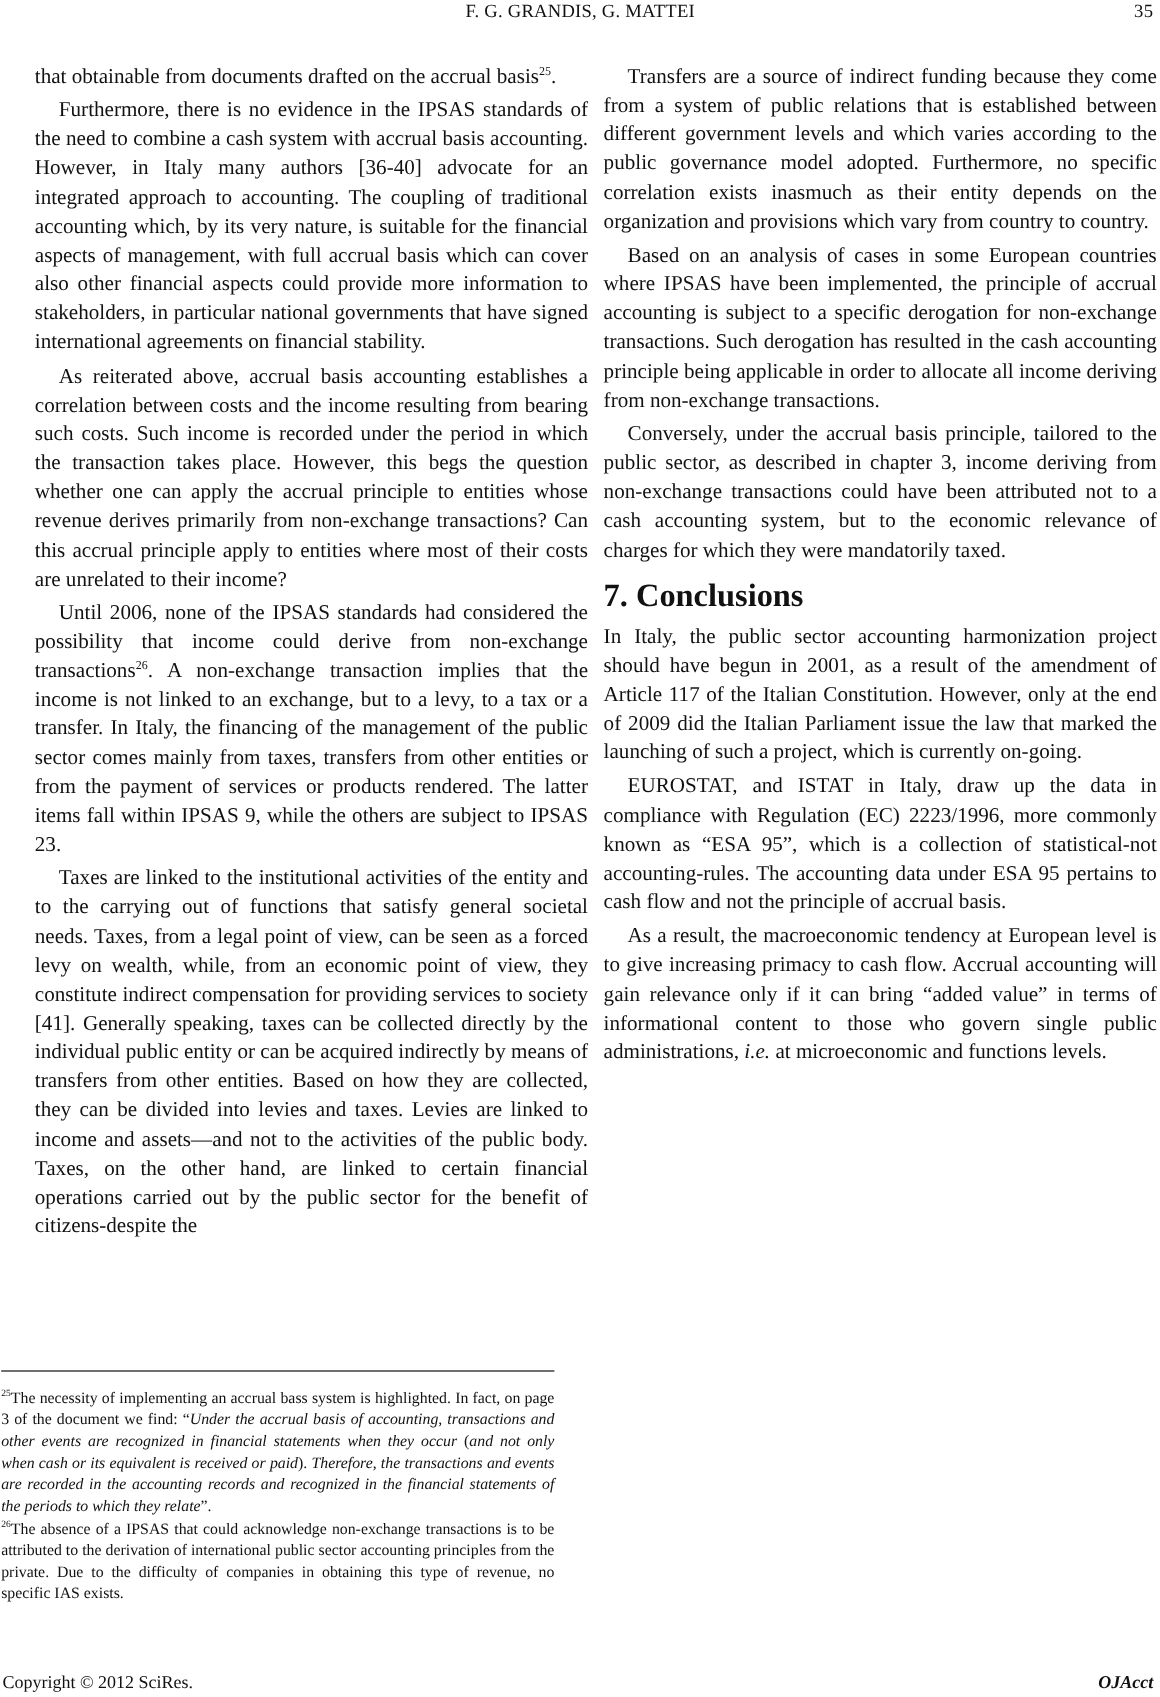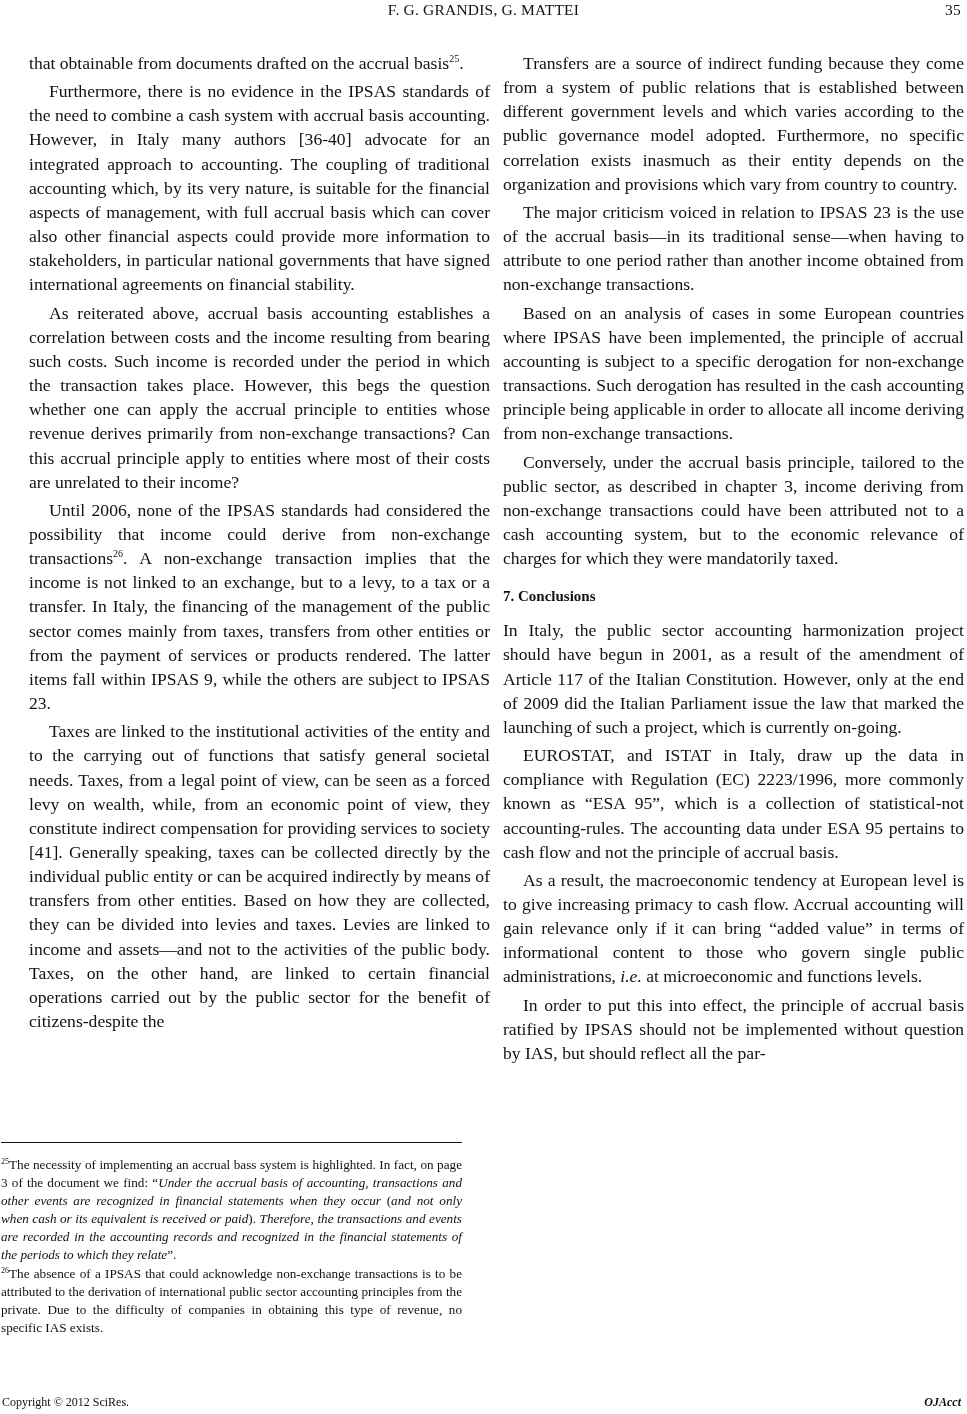--- a/index.html
+++ b/index.html
@@ -20,38 +20,38 @@
     .col.right { left: 503px; width: 461px; }
 
     .para {
       font-size: 17.6px; line-height: 24.15px; margin: 0 0 4px 0;
       text-indent: 20px; hyphens: none;
     }
     .para.noindent { text-indent: 0; }
     sup { font-size: 10px; line-height: 0; vertical-align: super; }
 
     .section-heading {
-      font-weight: bold; font-size: 15px; margin: 12px 0 8px 0; line-height: 28px;
+      font-weight: bold; font-size: 27px; margin: 12px 0 8px 0; line-height: 28px;
     }
 
     .footnote-rule {
       position: absolute; left: 1px; top: 1142px; width: 461px; height: 0;
       border-top: 1.3px solid #111;
     }
     .footnotes {
       position: absolute; left: 1px; top: 1145px; width: 461px;
       font-size: 13.2px; line-height: 18.1px; text-align: justify; margin-top: 11px;
     }
     .footnotes p { margin: 0; }
     .footnotes sup { font-size: 8px; vertical-align: super; }
     .footnotes em { font-style: italic; }
 
     .footer {
       position: absolute; left: 0; top: 1395px; width: 967px; height: 18px;
-      font-size: 12px;
+      font-size: 15px;
     }
     .footer .copyright { position: absolute; left: 2px; top: 0; }
     .footer .journal { position: absolute; right: 6px; top: 0; font-weight: bold; font-style: italic; }
   </style>
 </head>
 <body>
 
 <div class="running-head">
   <span class="authors">F. G. GRANDIS, G. MATTEI</span>
   <span class="pagenum">35</span>
@@ -67,28 +67,26 @@
 
 <div class="footnote-rule"></div>
 
 <div class="footnotes">
   <p><sup>25</sup><span>The necessity of implementing an accrual bass system is highlighted. In fact, on page 3 of the document we find: “</span><em>Under the accrual basis of accounting, transactions and other events are recognized in financial statements when they occur</em><span> (</span><em>and not only when cash or its equivalent is received or paid</em><span>). </span><em>Therefore</em><span>, </span><em>the transactions and events are recorded in the accounting records and recognized in the financial statements of the periods to which they relate</em><span>”.</span></p>
   <p><sup>26</sup><span>The absence of a IPSAS that could acknowledge non-exchange transactions is to be attributed to the derivation of international public sector accounting principles from the private. Due to the difficulty of companies in obtaining this type of revenue, no specific IAS exists.</span></p>
 </div>
 
 <div class="col right">
   <p class="para">Transfers are a source of indirect funding because they come from a system of public relations that is established between different government levels and which varies according to the public governance model adopted. Furthermore, no specific correlation exists inasmuch as their entity depends on the organization and provisions which vary from country to country.</p>
-  <p class="para">The major criticism voiced in relation to IPSAS 23 is the use of the accrual basis—in its traditional sense—when having to attribute to one period rather than another income obtained from non-exchange transactions.</p>
   <p class="para">Based on an analysis of cases in some European countries where IPSAS have been implemented, the principle of accrual accounting is subject to a specific derogation for non-exchange transactions. Such derogation has resulted in the cash accounting principle being applicable in order to allocate all income deriving from non-exchange transactions.</p>
   <p class="para">Conversely, under the accrual basis principle, tailored to the public sector, as described in chapter 3, income deriving from non-exchange transactions could have been attributed not to a cash accounting system, but to the economic relevance of charges for which they were mandatorily taxed.</p>
 
   <h2 class="section-heading">7. Conclusions</h2>
 
   <p class="para noindent">In Italy, the public sector accounting harmonization project should have begun in 2001, as a result of the amendment of Article 117 of the Italian Constitution. However, only at the end of 2009 did the Italian Parliament issue the law that marked the launching of such a project, which is currently on-going.</p>
   <p class="para">EUROSTAT, and ISTAT in Italy, draw up the data in compliance with Regulation (EC) 2223/1996, more commonly known as “ESA 95”, which is a collection of statistical-not accounting-rules. The accounting data under ESA 95 pertains to cash flow and not the principle of accrual basis.</p>
   <p class="para"><span>As a result, the macroeconomic tendency at European level is to give increasing primacy to cash flow. Accrual accounting will gain relevance only if it can bring “added value” in terms of informational content to those who govern single public administrations, </span><em>i.e.</em><span> at microeconomic and functions levels.</span></p>
-  <p class="para">In order to put this into effect, the principle of accrual basis ratified by IPSAS should not be implemented without question by IAS, but should reflect all the par-</p>
 </div>
 
 <div class="footer">
   <span class="copyright">Copyright © 2012 SciRes.</span>
   <span class="journal">OJAcct</span>
 </div>
 
 </body></html>

